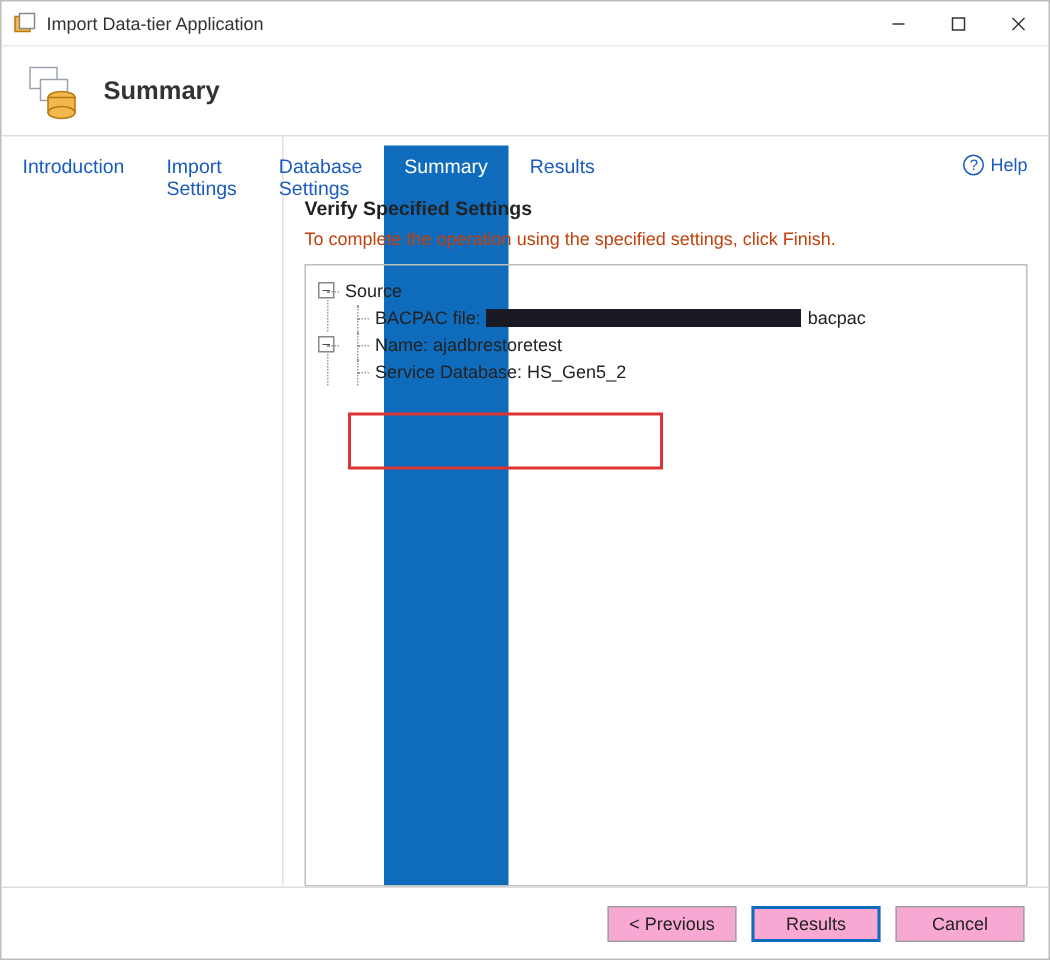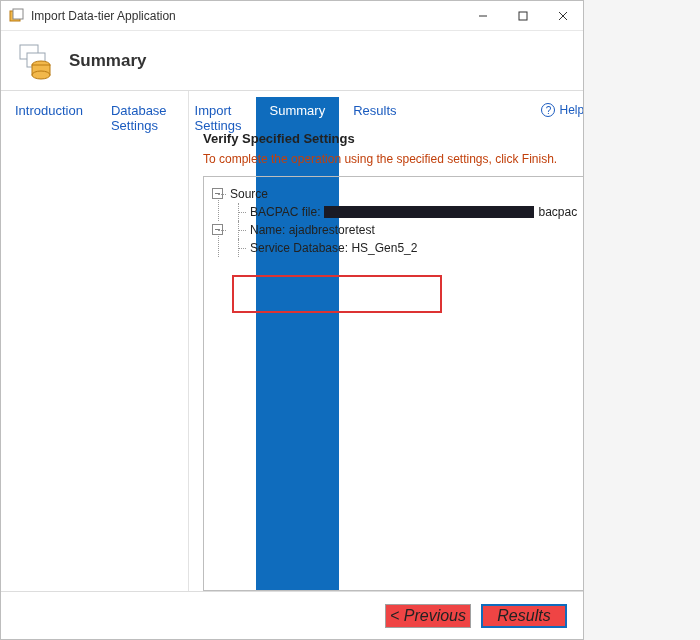--- a/index.html
+++ b/index.html
@@ -1,18 +1,18 @@
 <!DOCTYPE html>
 <html><head>
 <meta charset="utf-8">
 <style>
   * { box-sizing: border-box; font-family: "Segoe UI", Tahoma, sans-serif; }
   html, body { margin:0; padding:0; background:#f5f5f5; }
   .window {
-    width:584px; height:640px; background:#fff; border:1px solid #bdbdbd;
+    width:700px; height:640px; background:#fff; border:1px solid #bdbdbd;
     display:flex; flex-direction:column; position:relative;
   }
   .titlebar {
     height:30px; display:flex; align-items:center; padding:0 0 0 8px;
     border-bottom:1px solid #e8e8e8;
   }
   .titlebar .appicon { width:16px; height:16px; margin-right:6px; }
   .titlebar .title { font-size:12px; color:#333; flex:1; }
   .winctrls { display:flex; height:100%; }
   .winbtn { width:40px; display:flex; align-items:center; justify-content:center; font-size:13px; color:#333; }
@@ -75,23 +75,23 @@
   }
   .redacted {
     background:#1a1a24; display:inline-block; height:12px; vertical-align:middle;
   }
 
   .buttonbar {
     height:48px; border-top:1px solid #ddd; display:flex;
     align-items:center; justify-content:flex-end; gap:10px; padding:0 16px;
   }
   .btn {
-    min-width:86px; height:24px; font-size:16px; background:#ef4444;
+    min-width:86px; height:24px; font-size:12px; background:#f9a8d4;
     border:1px solid #a0a0a0; color:#222; display:flex; align-items:center;
-    justify-content:center; cursor:default;font-style:italic;
+    justify-content:center; cursor:default;
   }
   .btn.default { border:2px solid #0f6cbd; }
 </style>
 </head>
 <body>
 
 <div class="window">
 
   <div class="titlebar">
     <span class="appicon">
@@ -131,22 +131,22 @@
         <ellipse cx="24" cy="34" rx="9" ry="4" fill="#f2b84b" stroke="#b97a12"></ellipse>
       </svg>
     </span>
     <h1>Summary</h1>
   </div>
 
   <div class="body">
 
     <div class="sidebar">
       <div class="navitem">Introduction</div>
+      <div class="navitem">Import Settings</div>
       <div class="navitem">Database Settings</div>
-      <div class="navitem">Import Settings</div>
       <div class="navitem selected">Summary</div>
       <div class="navitem">Results</div>
     </div>
 
     <div class="main">
       <div class="helpbar">
         <div class="helplink">
           <span class="helpicon">?</span>
           <span>Help</span>
         </div>
@@ -186,15 +186,16 @@
         </div>
 
         <div class="redbox" style="left:28px; top:98px; width:210px; height:38px;"></div>
       </div>
     </div>
   </div>
 
   <div class="buttonbar">
     <div class="btn">&lt; Previous</div>
     <div class="btn default">Results</div>
+    <div class="btn">Cancel</div>
   </div>
 
 </div>
 
 </body></html>

